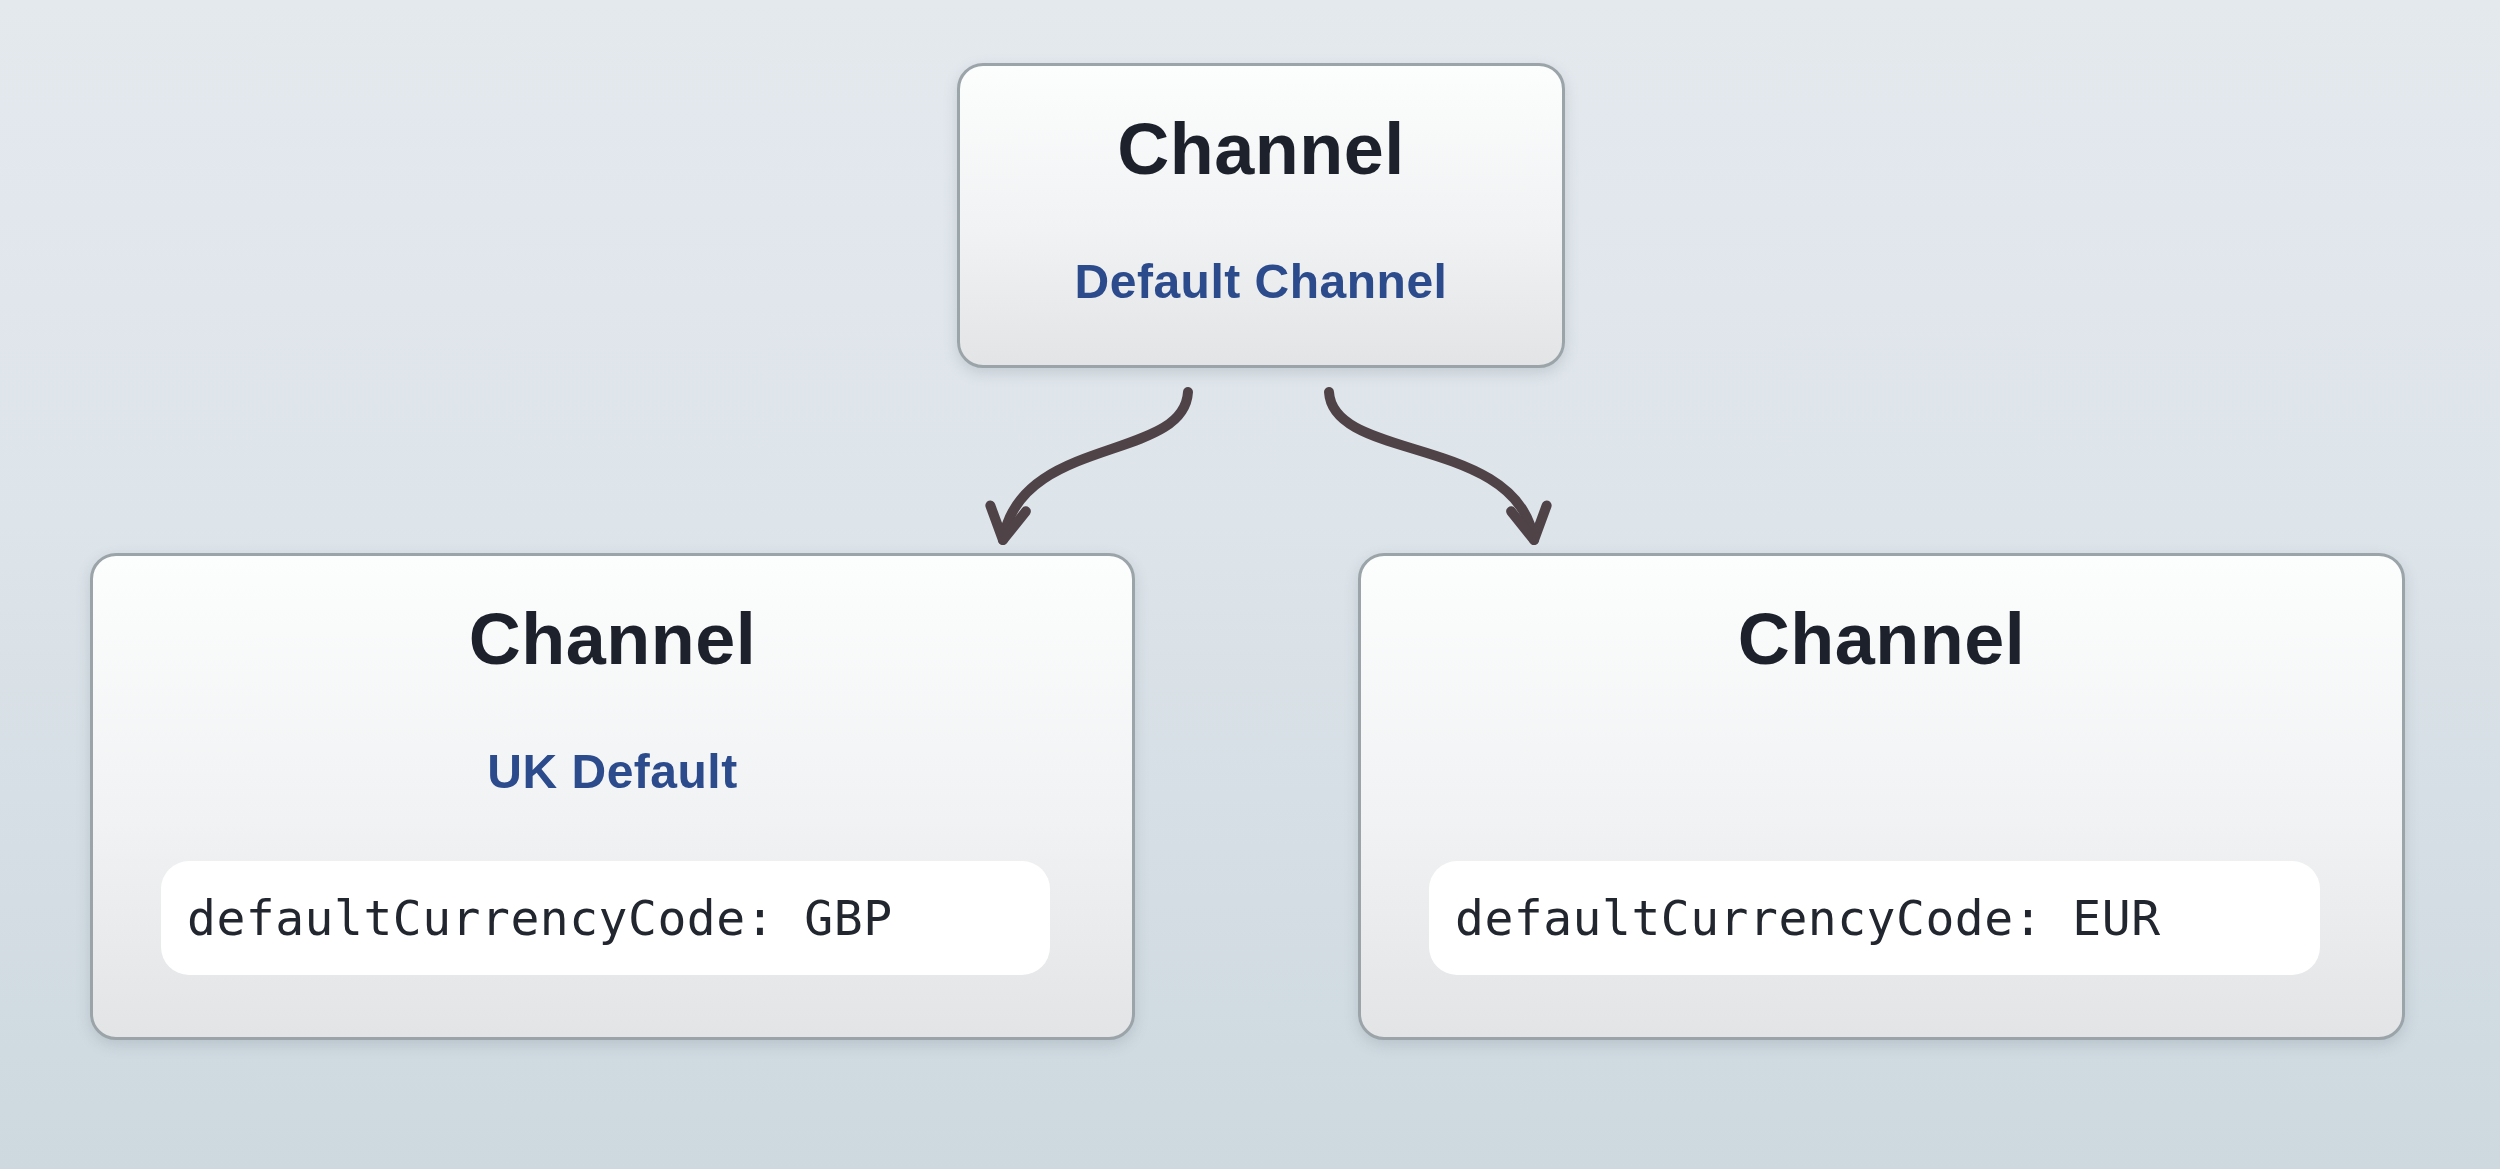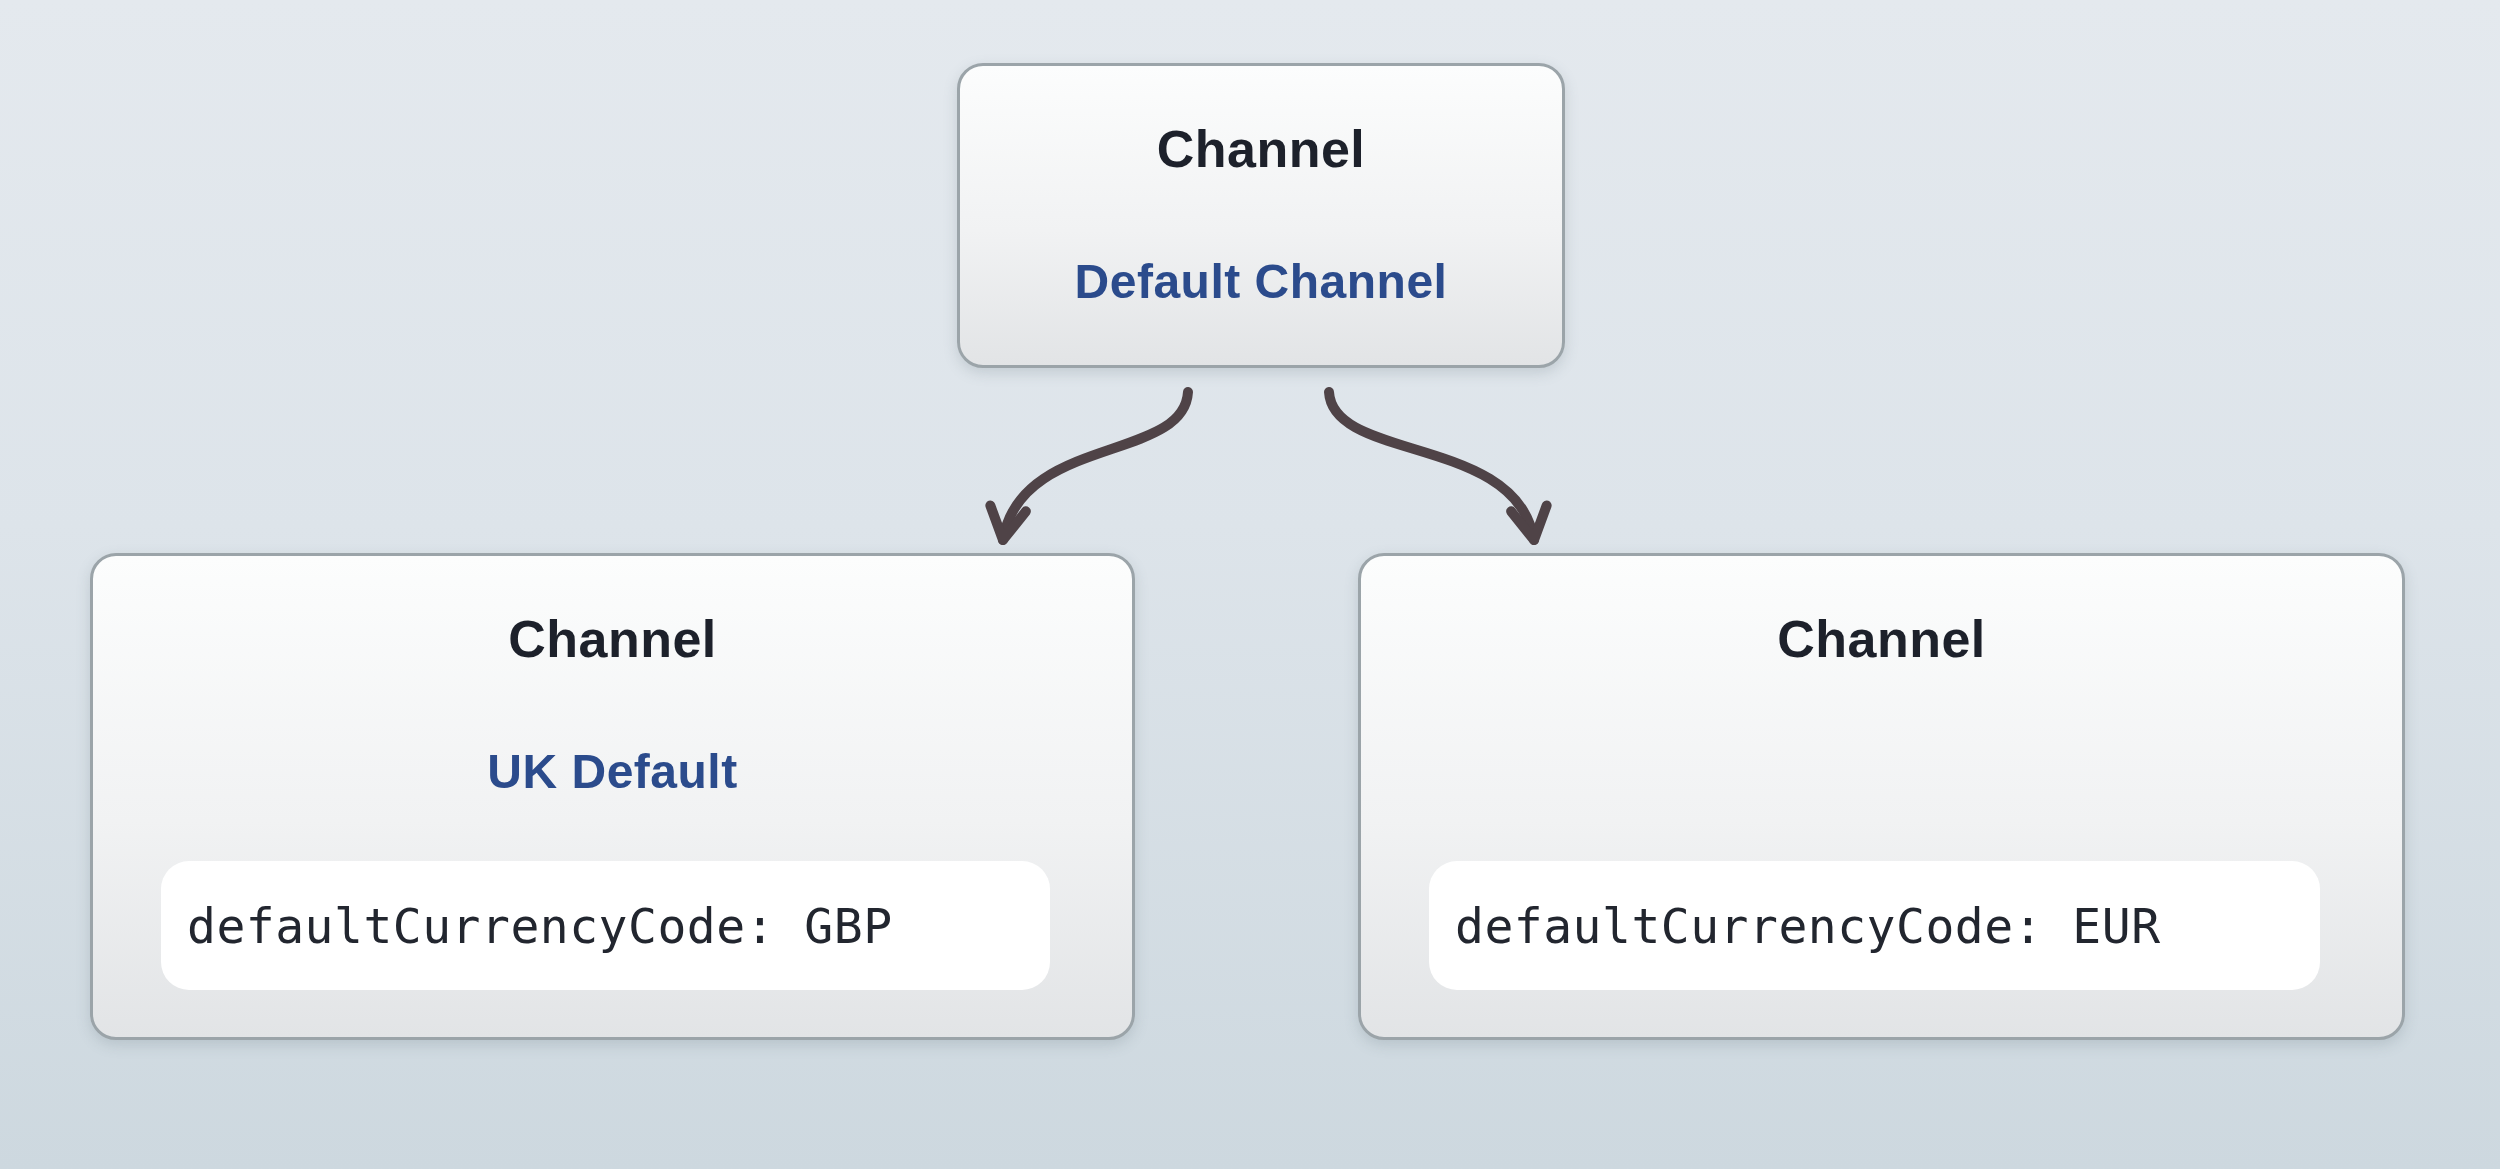--- a/index.html
+++ b/index.html
@@ -47,21 +47,21 @@
     top: 553px;
     width: 1047px;
     height: 487px;
   }
   .node-title {
     position: absolute;
     top: 50px;
     left: 0;
     right: 0;
     text-align: center;
-    font-size: 52px;
+    font-size: 72px;
     font-weight: 700;
     line-height: 66px;
     color: #1d212b;
     letter-spacing: 0.5px;
   }
   .node-subtitle {
     position: absolute;
     top: 183px;
     left: 0;
     right: 0;
@@ -70,21 +70,21 @@
     font-weight: 700;
     line-height: 66px;
     color: #2b4b8c;
     letter-spacing: 0.5px;
   }
   .attr-pill {
     position: absolute;
     top: 305px;
     left: 68px;
     right: 82px;
-    height: 129px;
+    height: 114px;
     background: #ffffff;
     border-radius: 28px;
     display: flex;
     align-items: center;
     padding-left: 26px;
     box-sizing: border-box;
   }
   .attr-pill code {
     font-family: "DejaVu Sans Mono", "Liberation Mono", monospace;
     font-size: 48px;

